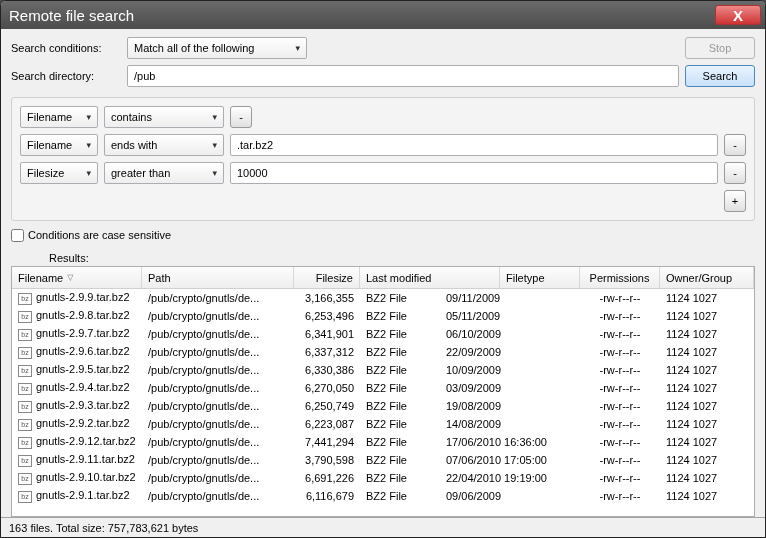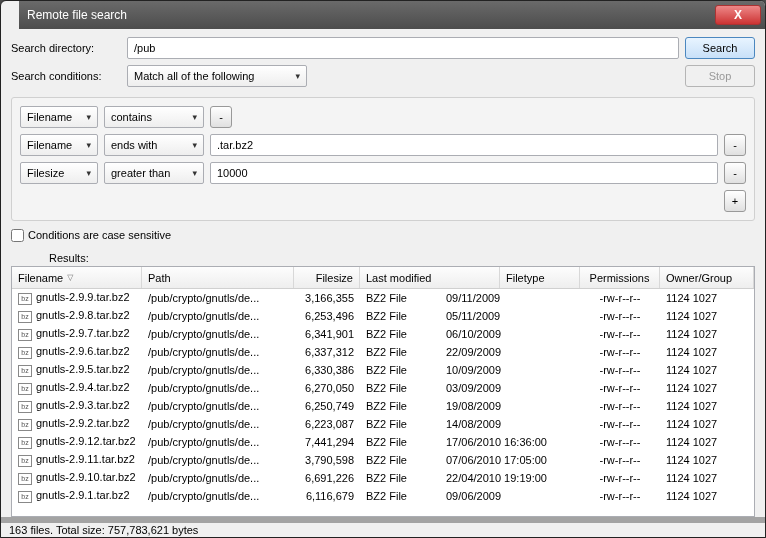--- a/index.html
+++ b/index.html
@@ -1,73 +1,73 @@
 <!DOCTYPE html>
 <html><head>
 <meta charset="utf-8">
 <style>
 * { box-sizing: border-box; margin: 0; padding: 0; }
 body { font-family: "Segoe UI", Tahoma, sans-serif; font-size: 11px; background: #555; }
 .window { width: 766px; height: 538px; background: #f0f0f0; border: 1px solid #222; border-radius: 6px 6px 0 0; overflow: hidden; display: flex; flex-direction: column; box-shadow: 0 0 8px rgba(0,0,0,0.5); }
-.titlebar { height: 28px; background: linear-gradient(#6a6a6a,#4c4c4c); display: flex; align-items: center; padding: 0 0 0 8px; color: #fff; font-size: 12px; margin-left: 18px; }
+.titlebar { height: 28px; background: linear-gradient(#6a6a6a,#4c4c4c); display: flex; align-items: center; padding: 0 0 0 8px; color: #fff; font-size: 15px; }
 .titlebar-text { flex: 1; }
 .titlebar-btn { width: 46px; height: 20px; margin-right: 4px; border: 1px solid #a33; border-radius: 3px; background: linear-gradient(#e88,#c33); color: #fff; display: flex; align-items: center; justify-content: center; cursor: pointer; font-weight:bold;}
 .body { flex: 1; display: flex; flex-direction: column; padding: 8px 10px 0 10px; min-height:0; }
 .row { display: flex; align-items: center; margin-bottom: 6px; gap: 6px; }
 .label { width: 110px; }
 .textinput { flex: 1; height: 22px; border: 1px solid #abadb3; border-radius: 2px; padding: 2px 6px; background: #fff; font: inherit; }
 .win-btn { height: 22px; min-width: 70px; border: 1px solid #4b87bf; border-radius: 3px; background: linear-gradient(#e8f4ff,#c8e0f8); font: inherit; cursor: pointer; padding:0 10px;}
 .win-btn.disabled { border-color: #b5b5b5; background: #f0f0f0; color: #999; cursor: default; }
 .dropdown { height: 22px; border: 1px solid #abadb3; border-radius: 2px; background: linear-gradient(#fff,#eee); padding: 2px 22px 2px 6px; position: relative; font: inherit; cursor: pointer; display: flex; align-items: center; }
 .dropdown::after { content: "▾"; position: absolute; right: 6px; font-size: 9px; color: #333; }
 .cond-box { border: 1px solid #d0d0d0; border-radius: 3px; padding: 8px; background: #f4f4f4; margin-top: 4px; }
 .cond-row { display: flex; align-items: center; gap: 6px; margin-bottom: 6px; }
 .cond-row .dropdown.col1 { width: 78px; }
-.cond-row .dropdown.col2 { width: 100px; }
+.cond-row .dropdown.col2 { width: 120px; }
 .smallbtn { width: 22px; height: 22px; border: 1px solid #999; border-radius: 3px; background: linear-gradient(#fff,#e0e0e0); font: inherit; cursor: pointer; display:flex;align-items:center;justify-content:center;}
 .plusrow { display: flex; justify-content: flex-end; }
 .checkrow { display: flex; align-items: flex-start; gap: 4px; margin-top: 8px; }
 .results-label { margin-top: 10px; margin-bottom: 2px; margin-left: 38px; }
 .grid-wrap { flex: 1; border: 1px solid #abadb3; background: #fff; display: flex; flex-direction: column; min-height: 0; }
 .grid-head { display: flex; border-bottom: 1px solid #d0d0d0; background: linear-gradient(#fdfdfd,#eee); height: 22px; }
 .gh { padding: 3px 6px; border-right: 1px solid #d8d8d8; white-space: nowrap; overflow: hidden; text-overflow: ellipsis; display:flex;align-items:center;}
 .c-fn { width: 130px; } .c-path { width: 152px; } .c-fs { width: 66px; text-align: right; justify-content:flex-end;} .c-ft { width: 80px; } .c-lm { width: 140px; } .c-pm { width: 80px; text-align:center;justify-content:center;} .c-og { flex:1; }
 .grid-body { flex: 1; overflow-y: scroll; }
 .gr { display: flex; height: 18px; align-items: center; }
 .gc { padding: 1px 6px; white-space: nowrap; overflow: hidden; text-overflow: ellipsis; }
 .fileicon{display:inline-block;width:14px;height:12px;border:1px solid #888;background:#fff;margin-right:4px;font-size:7px;line-height:10px;text-align:center;color:#555;}
-.statusbar { height: 20px; border-top: 6px solid #a3a3a3; background: #f0f0f0; padding: 2px 8px; display: flex; align-items: center; font-size:11px;}
+.statusbar { height: 20px; border-top: 1px solid #a3a3a3; background: #f0f0f0; padding: 2px 8px; display: flex; align-items: center; font-size:11px;}
 .sort-arrow{font-size:8px;margin-left:4px;color:#777;}
 </style>
 </head>
 <body>
 
 <div class="window">
   <div class="titlebar">
     <div class="titlebar-text">Remote file search</div>
     <div class="titlebar-btn">
         <span>X</span>
       </div>
   </div>
 
   <div class="body">
 
     <div class="row">
+      <div class="label">Search conditions:</div>
+      <div class="dropdown" style="width:180px">
+          <span>Match all of the following</span>
+        </div>
+      <div style="flex:1"></div>
+      <button class="win-btn disabled">Stop</button>
+    </div>
+
+    <div class="row">
       <div class="label">Search directory:</div>
       <input class="textinput" value="/pub" style="">
       <button class="win-btn">Search</button>
-    </div>
-
-    <div class="row">
-      <div class="label">Search conditions:</div>
-      <div class="dropdown" style="width:180px">
-          <span>Match all of the following</span>
-        </div>
-      <div style="flex:1"></div>
-      <button class="win-btn disabled">Stop</button>
     </div>
 
     <div class="cond-box">
       <div id="cond-rows">
           <div class="cond-row">
             <div class="dropdown col1">
               <span>Filename</span>
             </div>
             <div class="dropdown col2">
               <span>contains</span>

